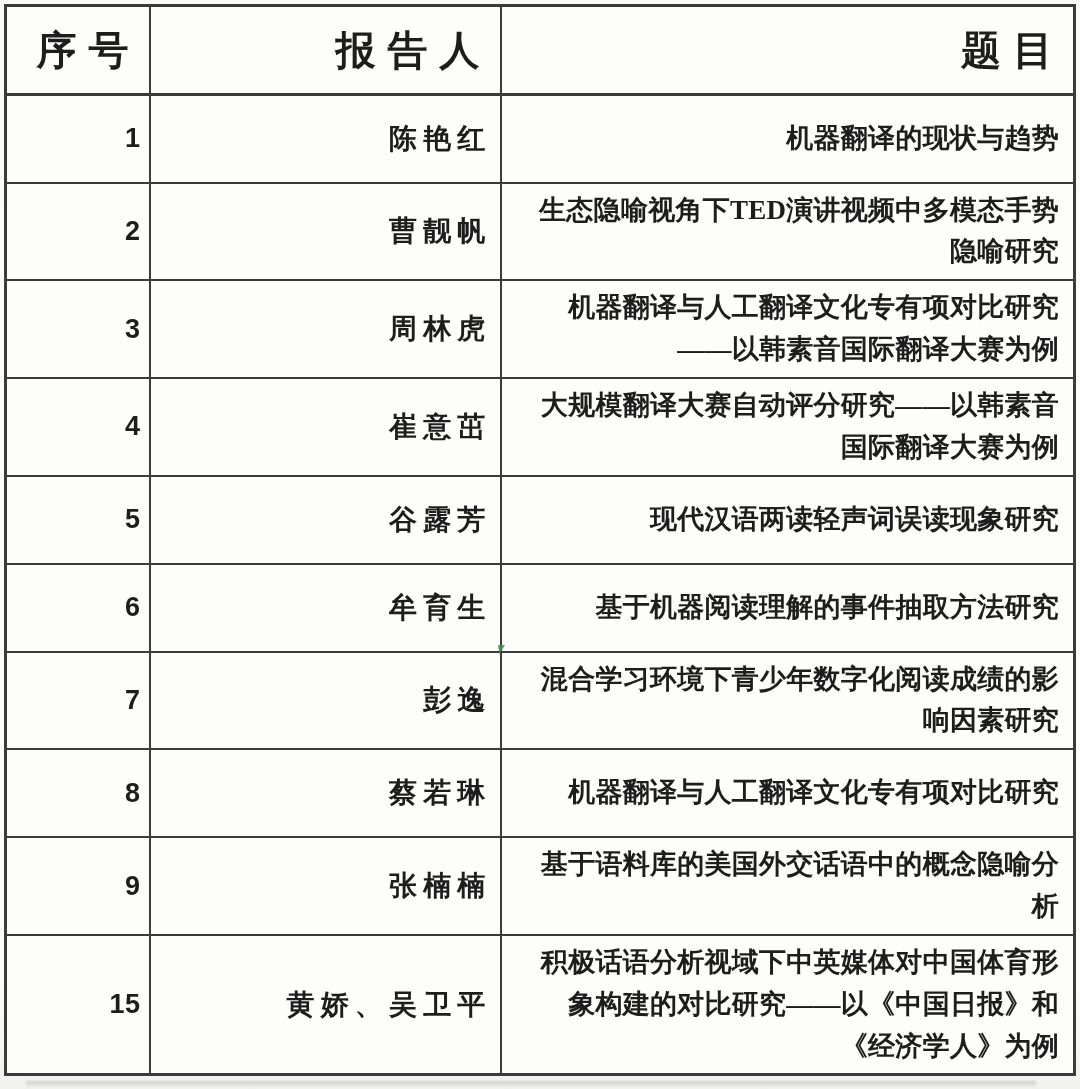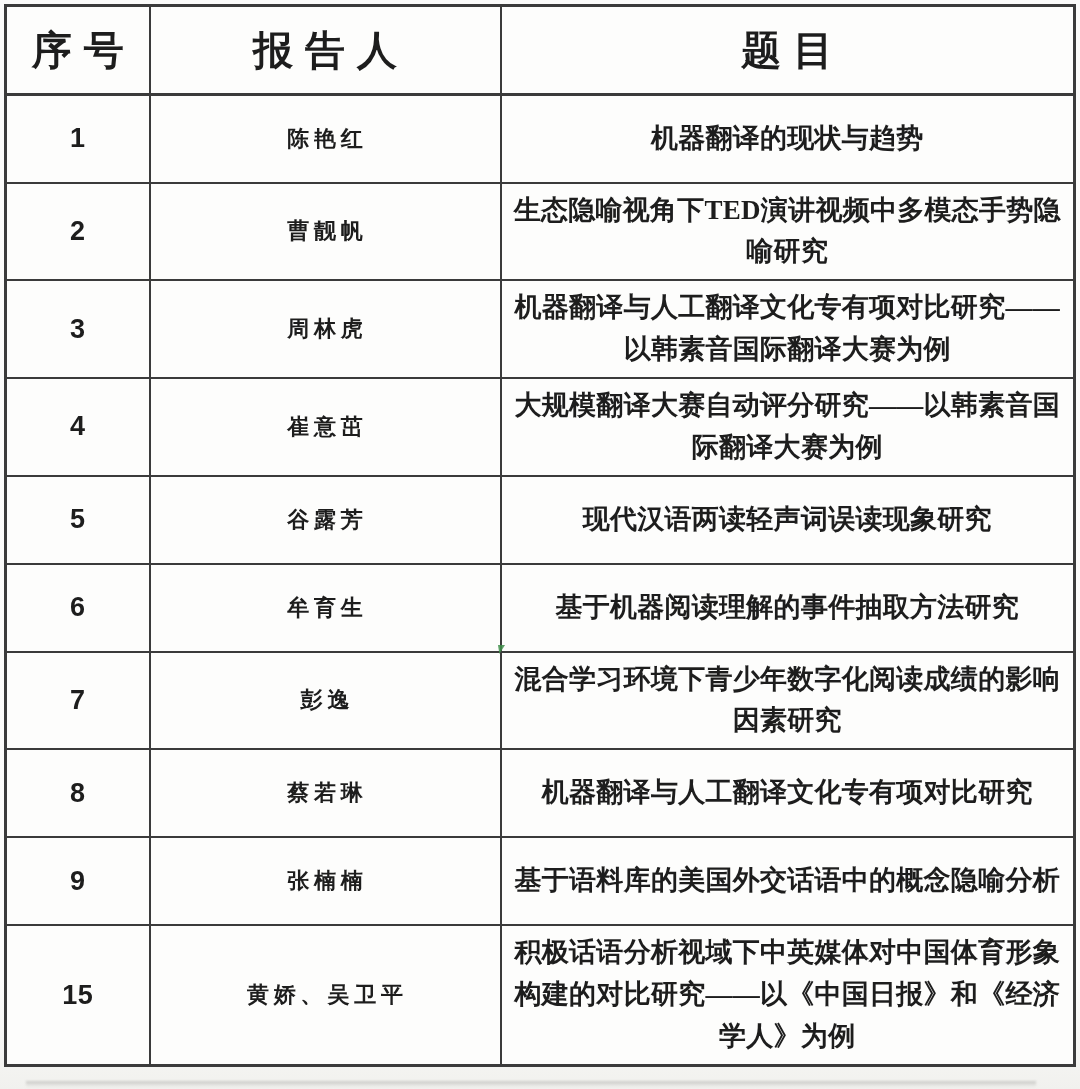--- a/index.html
+++ b/index.html
@@ -31,21 +31,21 @@
   col.c1 { width: 144px; }
   col.c2 { width: 351px; }
   col.c3 { width: 574px; }
   table.schedule, th, td {
     border: 2px solid #3b3b3b;
   }
   table.schedule {
     border-width: 3px;
   }
   th, td {
-    text-align: center;
+    text-align: right;
     vertical-align: middle;
     color: #1d1d1d;
     font-weight: bold;
     padding: 4px 8px;
     box-sizing: border-box;
   }
   thead th {
     height: 89px;
     font-size: 40px;
     letter-spacing: 0.30em;
@@ -57,29 +57,29 @@
   }
   tbody tr.tall td {
     height: 122px;
   }
   td.c-no {
     font-size: 27px;
     font-family: "Liberation Sans", "DejaVu Sans", sans-serif;
     letter-spacing: 0.02em;
   }
   td.c-name {
-    font-size: 22px;
+    font-size: 28px;
     letter-spacing: 0.22em;
     text-indent: 0.22em;
   }
   td.c-title {
     font-size: 27px;
     line-height: 1.55;
     letter-spacing: 0.01em;
-    padding: 6px 4px;
+    padding: 6px 14px;
   }
   
   .shadow-strip {
     position: absolute;
     left: 26px;
     top: 1081px;
     width: 1010px;
     height: 6px;
     background: linear-gradient(180deg, #c9c9c5, rgba(201,201,197,0));
     filter: blur(1px);

